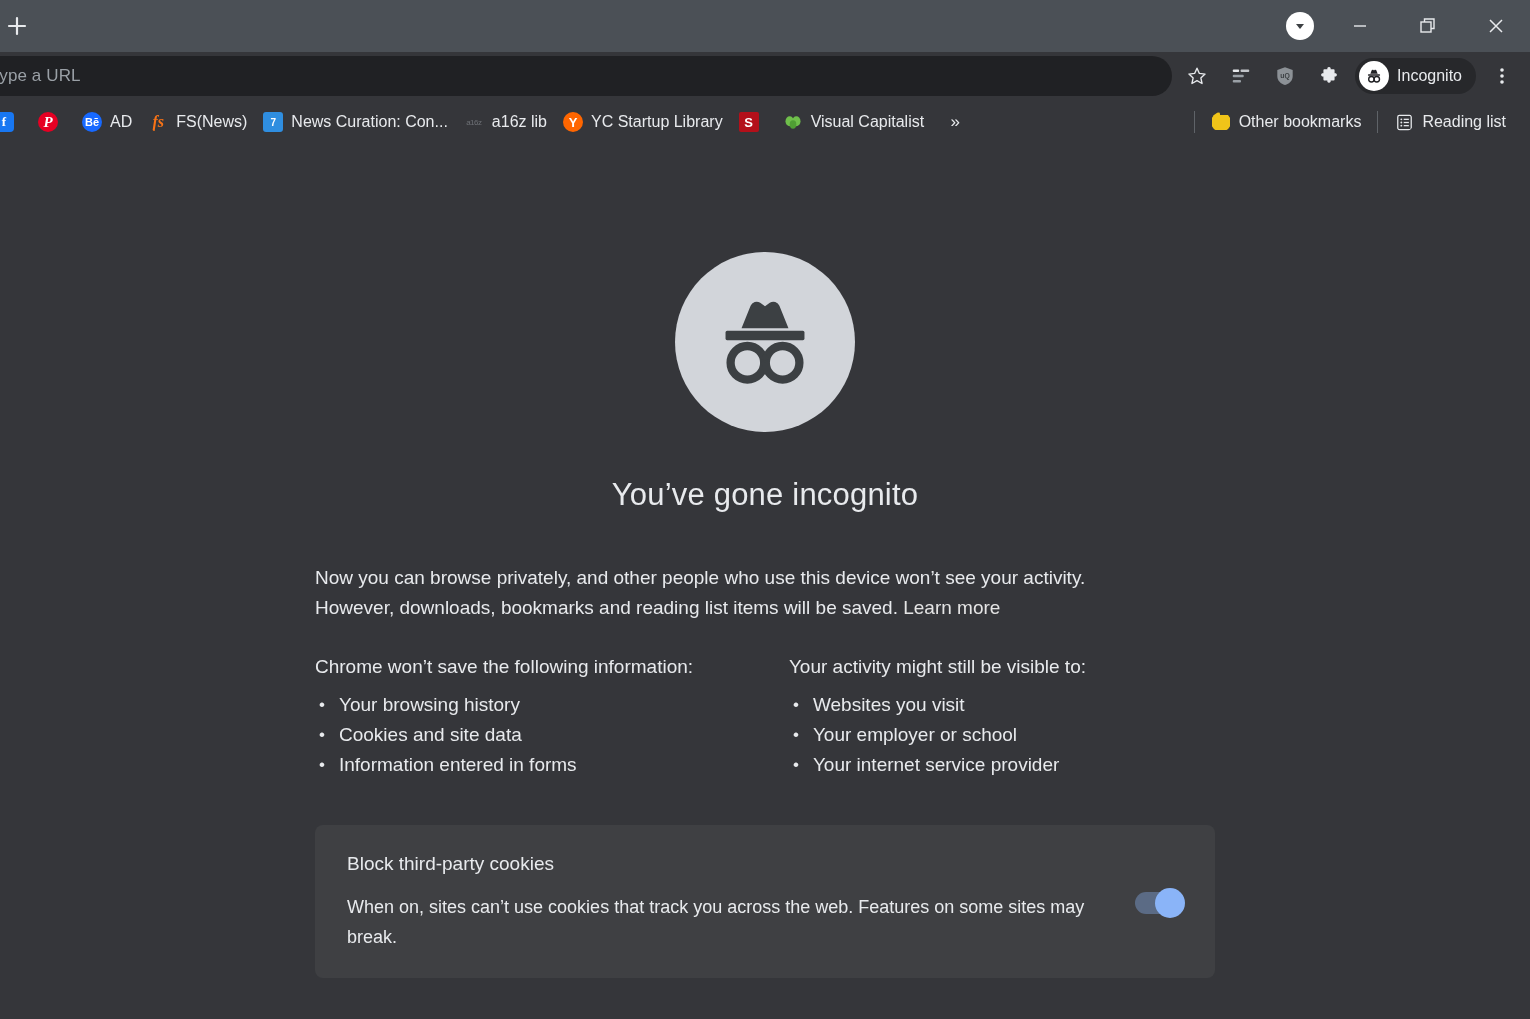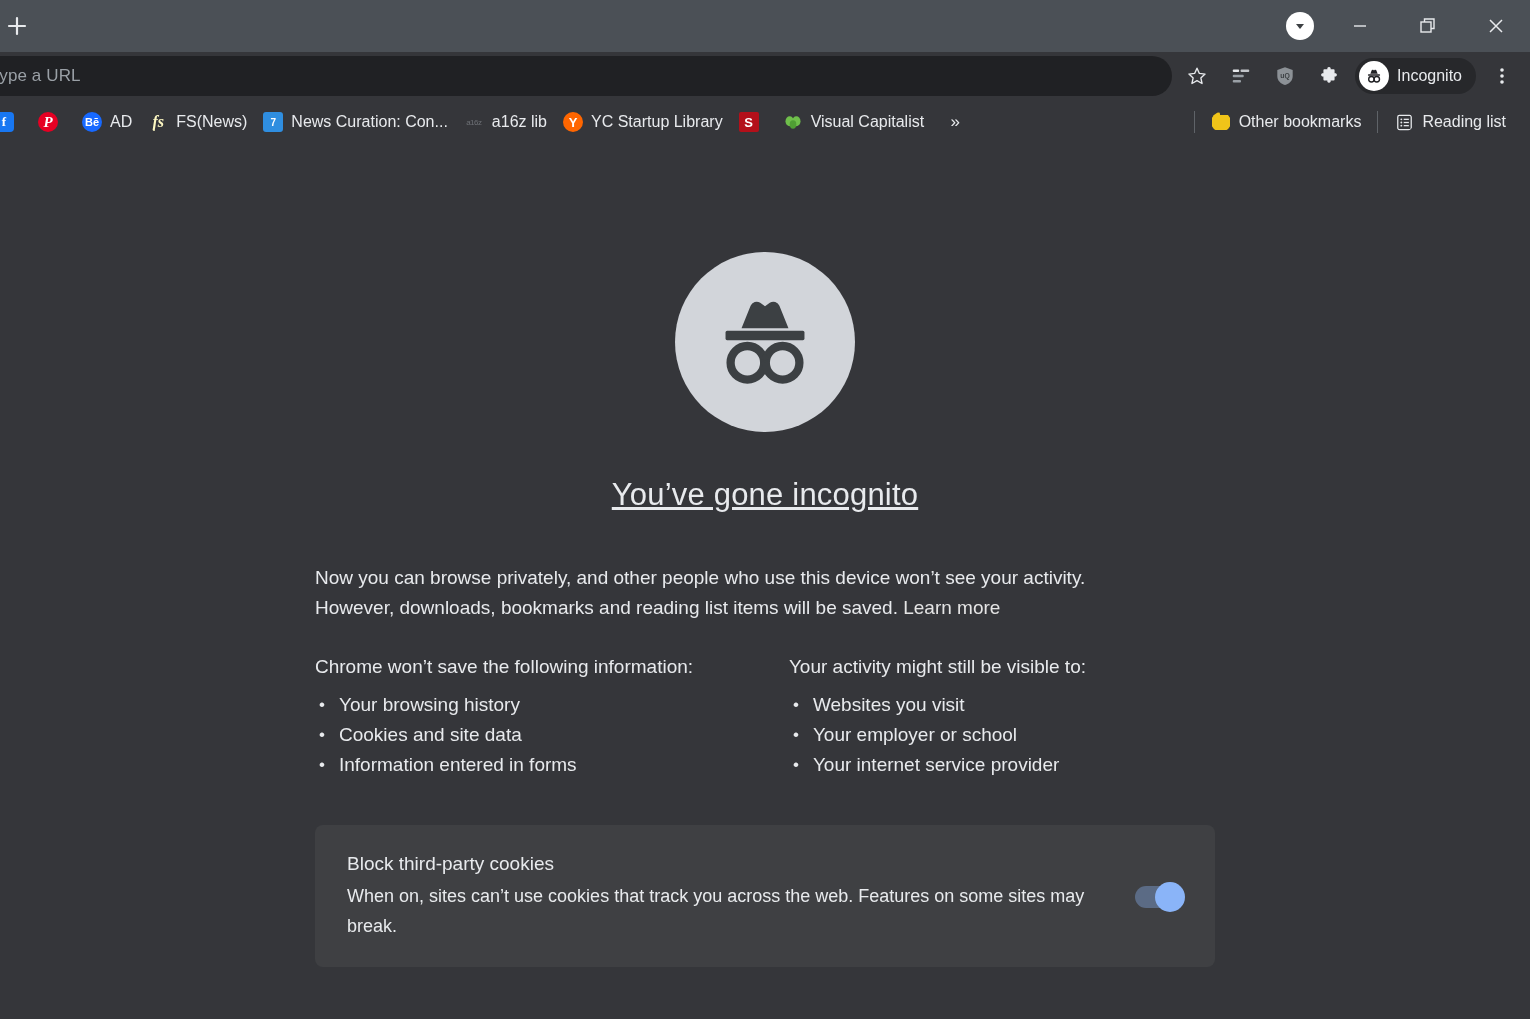--- a/index.html
+++ b/index.html
@@ -147,21 +147,21 @@
     flex-shrink: 0;
     display: flex; align-items: center; justify-content: center;
     font-size: 13px;
     font-weight: bold;
     border-radius: 10px;
     overflow: hidden;
   }
   .fav-fb   { background: #1877f2; color:#fff; border-radius:4px; font-family:"Liberation Serif",serif; }
   .fav-pin  { background: #e60023; color:#fff; border-radius:50%; font-family:"Liberation Serif",serif; font-style:italic; font-size:15px;}
   .fav-be   { background: #1769ff; color:#fff; font-size:11px; }
-  .fav-fs   { background: transparent; color:#fef9c3; font-style:italic; font-family:"Liberation Serif",serif; font-size:16px; }
+  .fav-fs   { background: transparent; color:#f97316; font-style:italic; font-family:"Liberation Serif",serif; font-size:16px; }
   .fav-cal  { background: #2f8ee0; color:#fff; font-size:10px; position:relative; border-radius:3px;}
   .fav-a16z { background: transparent; color:#6d7075; font-size:8px; font-weight:normal; letter-spacing:-0.5px;}
   .fav-y    { background: #ff6600; color:#fff; font-size:13px; }
   .fav-s    { background: #b3101a; color:#fff; font-size:13px; border-radius:2px;}
   .fav-vc   { background: transparent; }
 
   .bm-overflow {
     width: 30px; height: 30px;
     display: flex; align-items: center; justify-content: center;
     color: #e8eaed;
@@ -220,21 +220,20 @@
     background: #d2d5da;
     display: flex; align-items: center; justify-content: center;
   }
   h1.title {
     text-align: center;
     color: #e8eaed;
     font-weight: normal;
     font-size: 31px;
     margin-top: 45px;
     letter-spacing: 0.2px;
-    text-decoration: underline;
   }
   .para {
     color: #e8eaed;
     font-size: 19px;
     line-height: 30px;
     margin-top: 50px;
     max-width: 900px;
   }
   .para a {
     color: #e5e5e5;
@@ -279,21 +278,21 @@
     padding: 28px 32px 26px 32px;
     display: flex;
     align-items: center;
     gap: 20px;
     width: 900px;
   }
   .card .txt { flex: 1; }
   .card .hdr {
     color: #e8eaed;
     font-size: 19px;
-    margin-bottom: 6px;
+    margin-bottom: 17px;
   }
   .card .sub {
     color: #e8eaed;
     font-size: 18px;
     line-height: 30px;
     max-width: 790px;
   }
   .toggle {
     width: 48px; height: 22px;
     background: #5b6b85;

